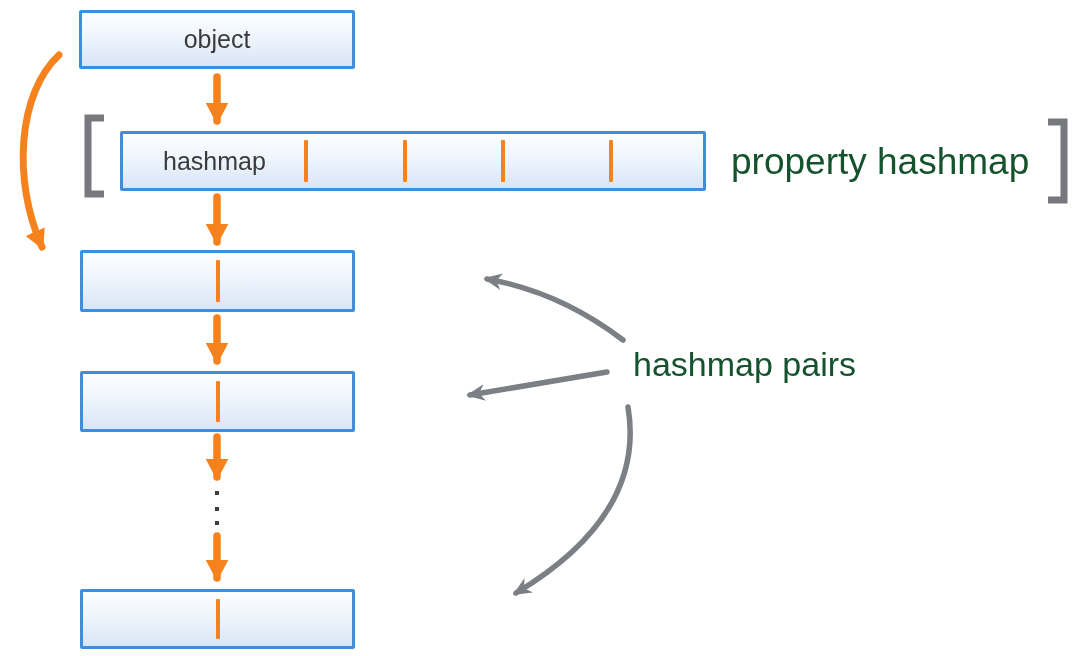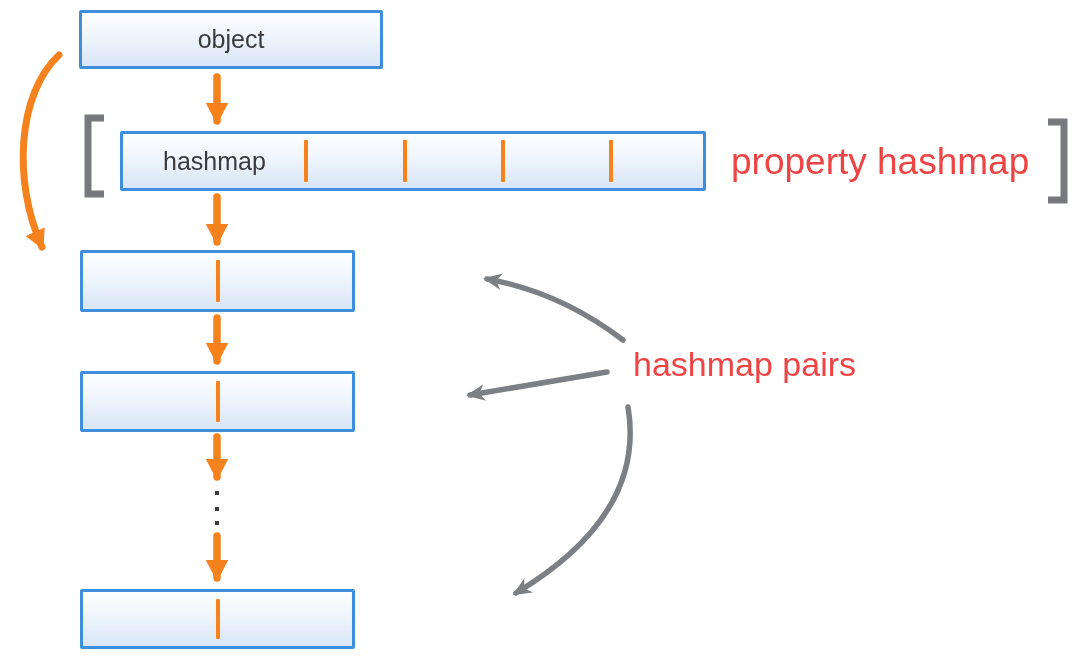--- a/index.html
+++ b/index.html
@@ -7,42 +7,42 @@
     position:relative; width:1078px; height:656px; background:#ffffff;
     font-family:"Liberation Sans", sans-serif; overflow:hidden;
   }
   svg.layer { position:absolute; left:0; top:0; width:1078px; height:656px; }
 
   .box {
     position:absolute; box-sizing:border-box;
     border:3px solid #3e8ede; border-radius:2px;
     background:linear-gradient(180deg,#fdfeff 0%,#f0f6fc 40%,#d9e6f7 100%);
   }
-  .box-object   { left:79px;  top:10px;  width:304px; height:59px; }
+  .box-object   { left:79px;  top:10px;  width:276px; height:59px; }
   .box-hashmap  { left:120px; top:131px; width:586px; height:60px; }
   .box-pair1    { left:80px;  top:250px; width:275px; height:62px; }
   .box-pair2    { left:80px;  top:371px; width:275px; height:61px; }
   .box-pair3    { left:80px;  top:589px; width:275px; height:60px; }
 
   .cell-label {
     position:absolute; display:flex; align-items:center; justify-content:center;
     color:#3b3b3c; font-size:25px; height:100%;
   }
   .full-label { left:0; width:100%; }
   .header-cell { left:0; width:183px; }
 
   .vdiv {
     position:absolute; width:4px; background:#f6821e; border-radius:1px;
     top:6px; bottom:6px;
   }
   .hm-d1 { left:181px; } .hm-d2 { left:280px; } .hm-d3 { left:378px; } .hm-d4 { left:486px; }
   .pair-d { left:133px; top:7px; bottom:7px; }
 
   .annotation {
-    position:absolute; color:#ef4444; white-space:nowrap; line-height:1.1;
+    position:absolute; color:#14532d; white-space:nowrap; line-height:1.1;
   }
   .hashmap-annotation { left:731px; top:142px; font-size:37px; }
   .pairs-annotation   { left:633px; top:346px; font-size:34px; }
 
   .dot { position:absolute; width:4px; height:4px; background:#3c3c3c; left:215px; }
   .dot1 { top:491px; } .dot2 { top:507px; } .dot3 { top:521px; }
 </style>
 </head>
 <body>
 

